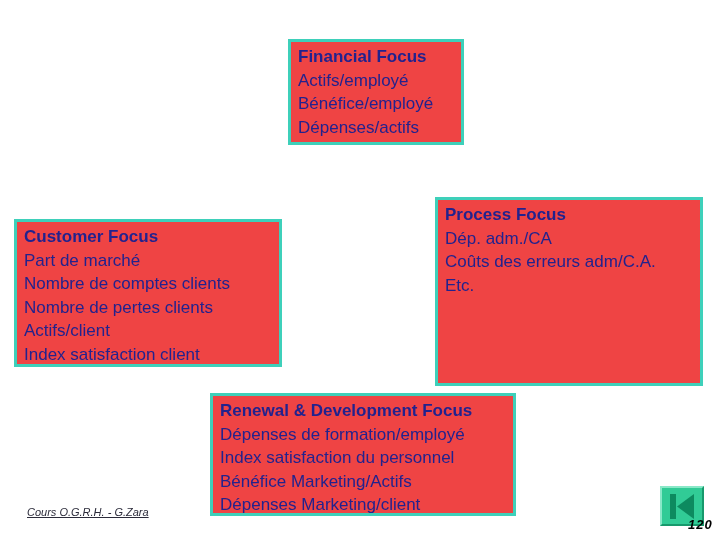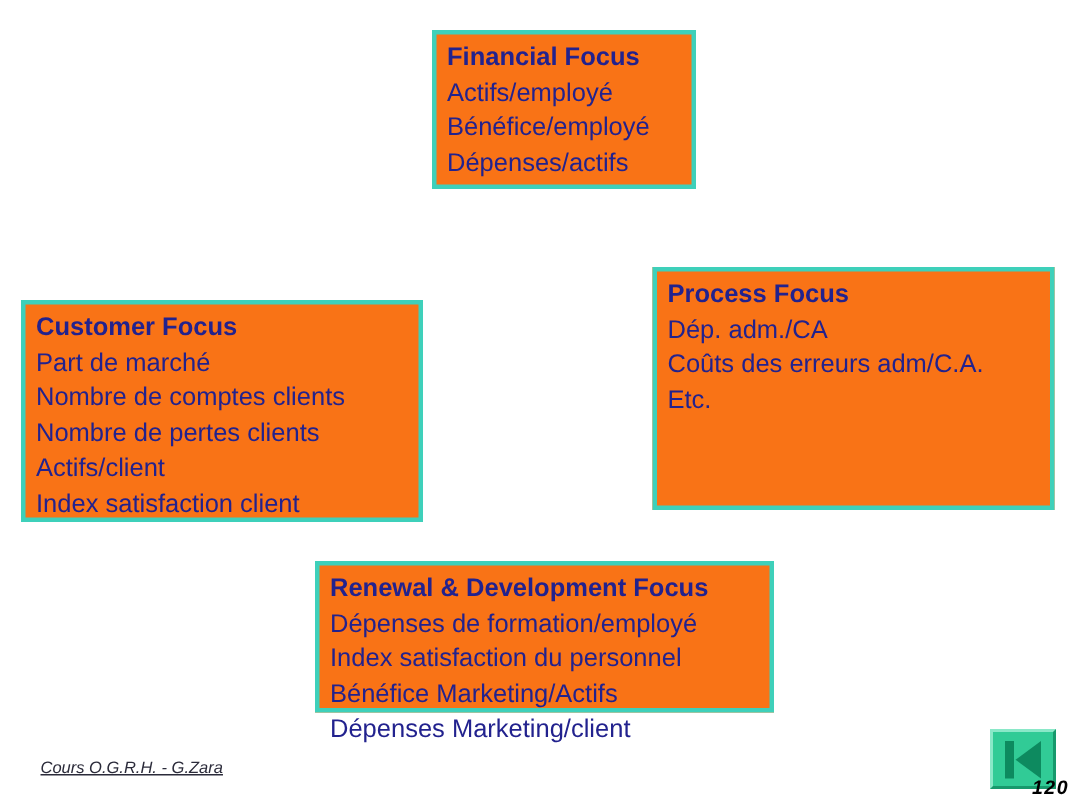--- a/index.html
+++ b/index.html
@@ -10,32 +10,33 @@
     position:relative;overflow:hidden;
   }
   .slide{
     position:absolute;left:0;top:0;width:720px;height:540px;
     background:#ffffff;
   }
   .focus-box{
     position:absolute;
     box-sizing:border-box;
     border:3px solid #3ed0ba;
-    background:#f97316;
+    background:#ef4444;
     color:#22228e;
     font-size:17px;
     line-height:23.5px;
     padding:3px 6px 0 7px;
     white-space:nowrap;
+    margin-top:19px;
   }
   .focus-box .box-title{font-weight:bold;}
   #financial-box{left:288px;top:20px;width:176px;height:106px;}
   #customer-box{left:14px;top:200px;width:268px;height:148px;}
-  #process-box{left:435px;top:178px;width:268px;height:162px;}
-  #renewal-box{left:210px;top:374px;width:306px;height:101px;}
+  #process-box{left:435px;top:178px;width:268px;height:189px;}
+  #renewal-box{left:210px;top:374px;width:306px;height:123px;}
 
   .footer-credit{
     position:absolute;left:27px;top:506px;
     font-size:11px;font-style:italic;
     color:#2b2b3a;
     text-decoration:underline;
   }
   .nav-button{
     position:absolute;left:660px;top:486px;width:44px;height:40px;
     background:#31cb96;

